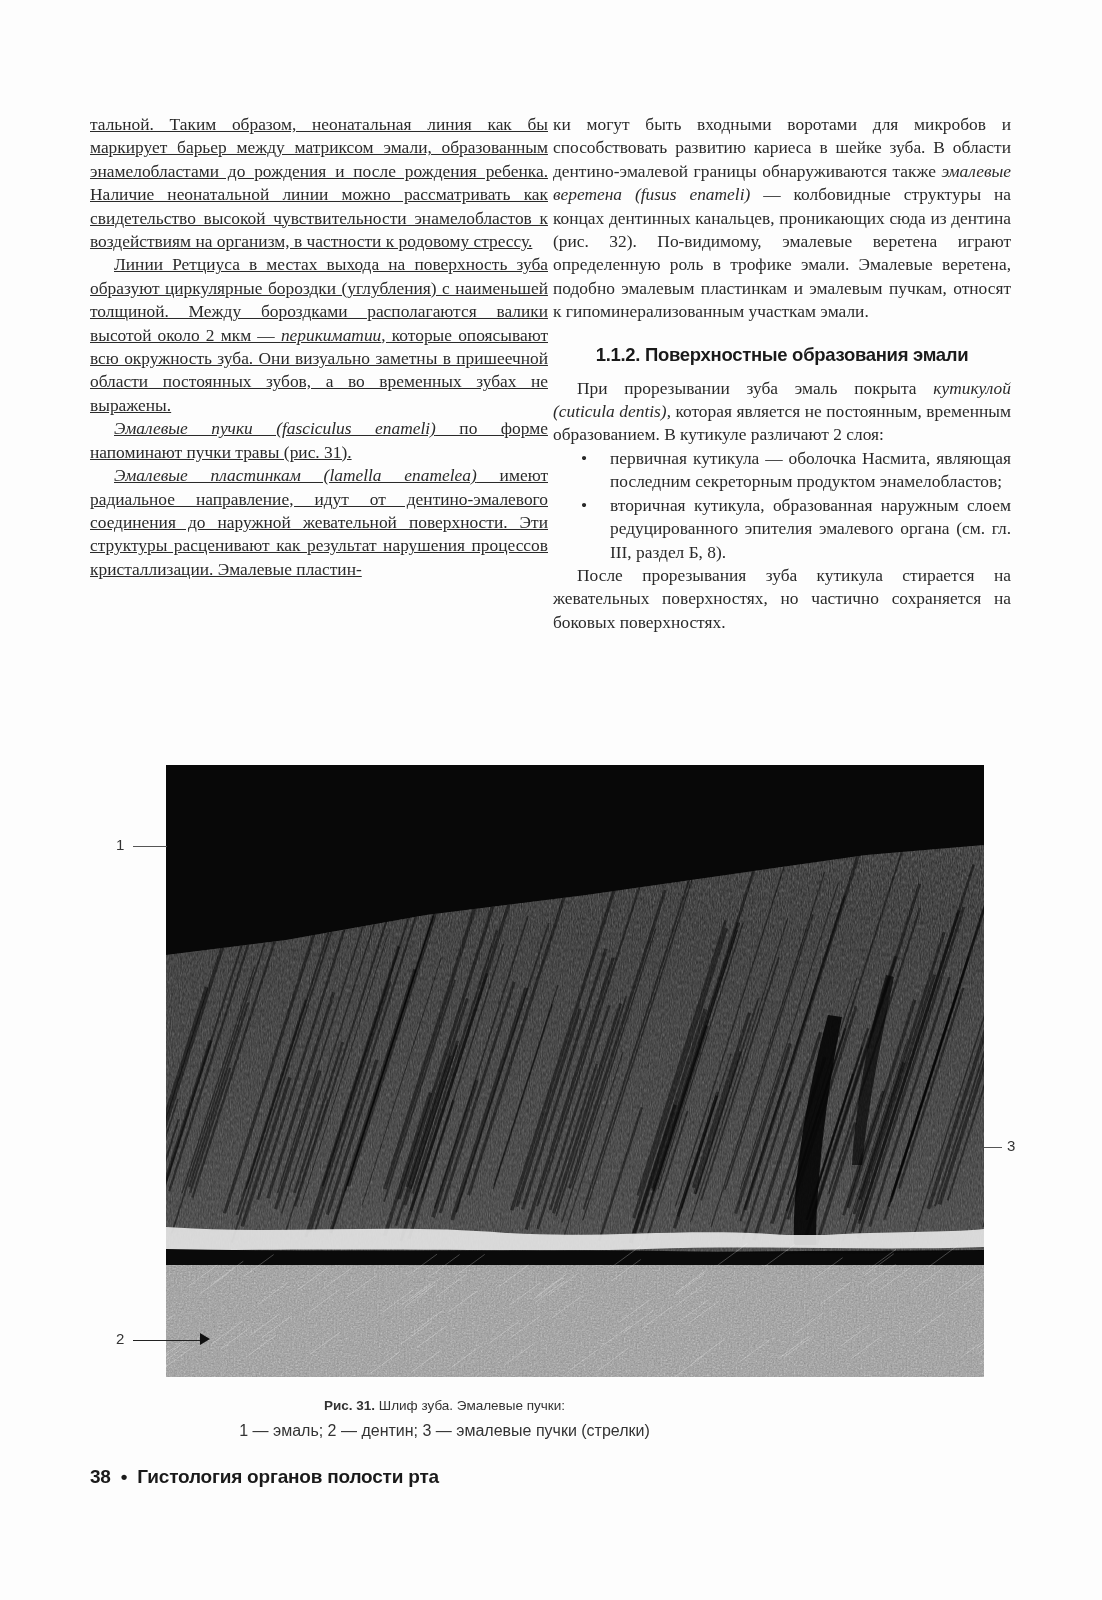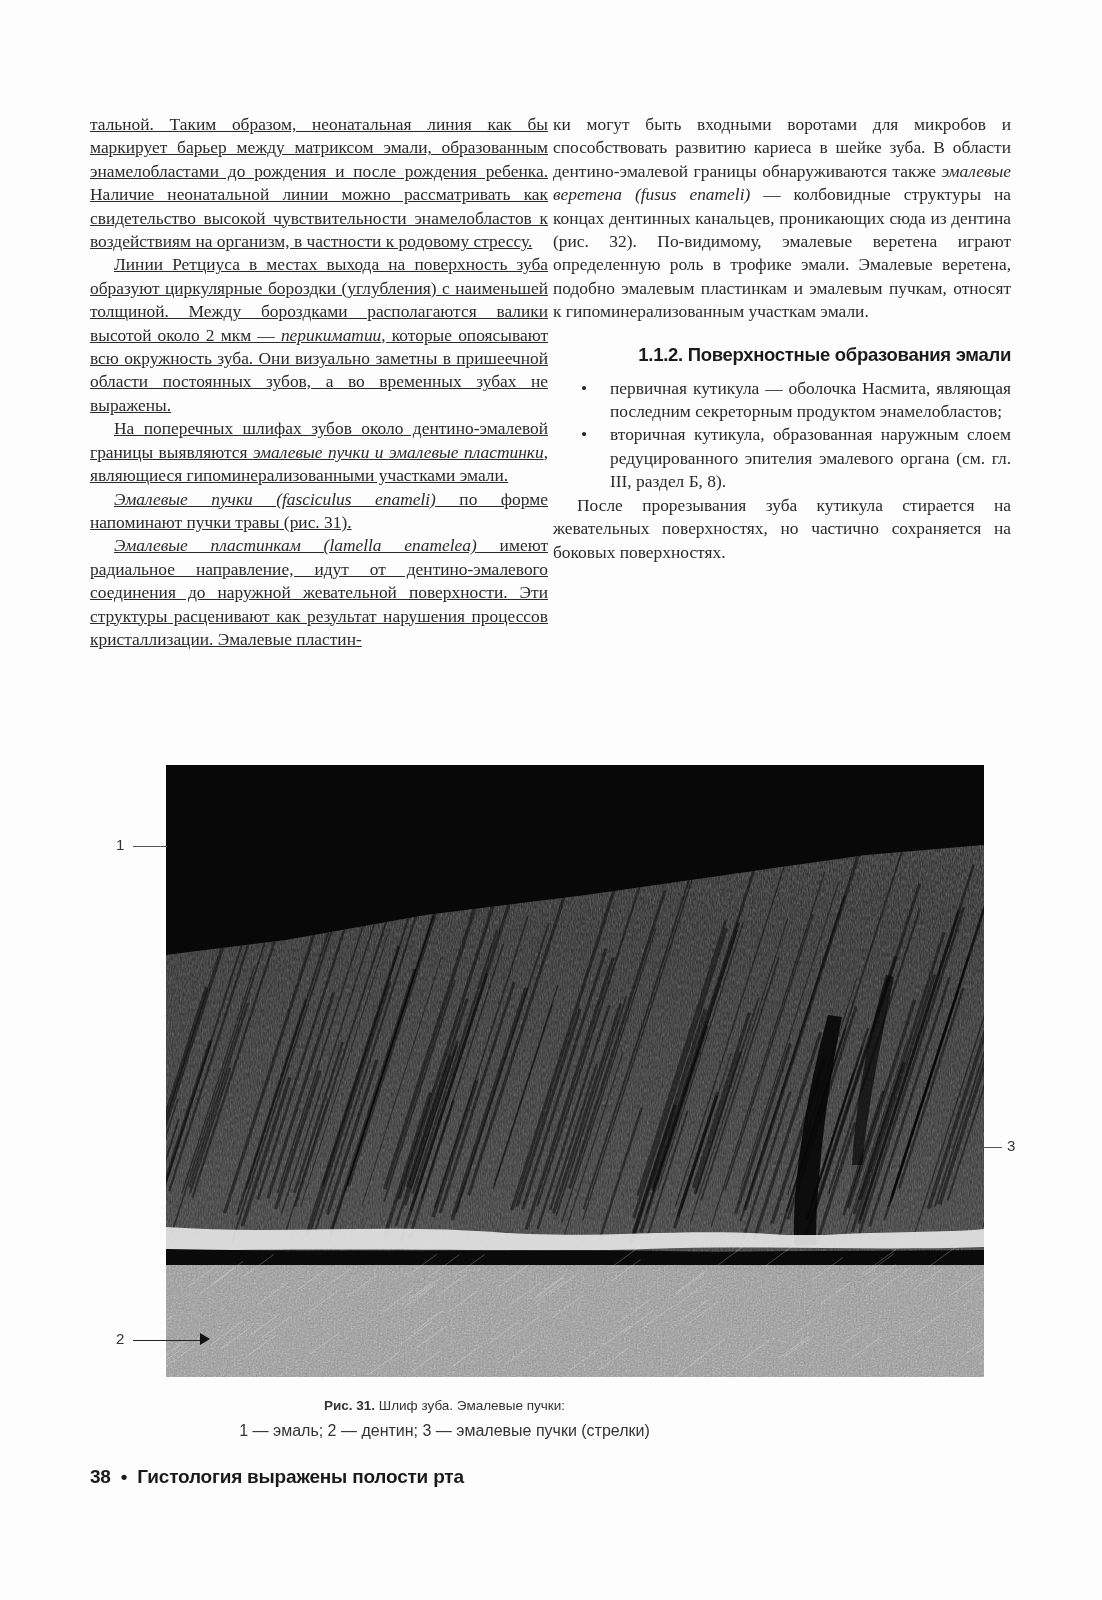--- a/index.html
+++ b/index.html
@@ -13,21 +13,21 @@
     font-size: 17.4px; line-height: 23.4px; text-align: justify; hyphens: manual;
   }
   .col-left { left: 90px; text-decoration: underline; }
   .col-right { left: 553px; }
   .col p { margin: 0; }
   .col p.indent { text-indent: 24px; }
   .col i { font-style: italic; }
   .heading {
     font-family: "Liberation Sans", "DejaVu Sans", sans-serif; font-weight: bold;
     font-size: 18.5px; line-height: 24px; margin: 19px 0 10px 0; letter-spacing: -0.3px;
-    color: #1a1a1a; text-align: right;
+    color: #1a1a1a; text-align: center;
   }
   ul.bullets { list-style: none; margin: 0; padding: 0; }
   ul.bullets li { position: relative; padding-left: 57px; }
   ul.bullets li .bullet { position: absolute; left: 28px; top: 0; }
 
   .figure {
     position: absolute; left: 166px; top: 765px; width: 818px; height: 612px;
     background: #0b0b0b; overflow: hidden;
   }
   .figure svg { display: block; }
@@ -50,28 +50,28 @@
     letter-spacing: -0.2px;
   }
   .footer .dot { margin: 0 10px; }
 </style>
 </head>
 <body>
 
 <div class="col col-left">
   <p>тальной. Таким образом, неонатальная линия как бы маркирует барьер между матриксом эмали, образованным энамелобластами до рождения и после рождения ребенка. Наличие неонатальной линии можно рассматривать как свидетельство высокой чувствительности энамелобластов к воздействиям на организм, в частности к родовому стрессу.</p>
   <p class="indent"><span>Линии Ретциуса в местах выхода на поверхность зуба образуют циркулярные бороздки (углубления) с наименьшей толщиной. Между бороздками располагаются валики высотой около 2 мкм — </span><i>перикиматии</i><span>, которые опоясывают всю окружность зуба. Они визуально заметны в пришеечной области постоянных зубов, а во временных зубах не выражены.</span></p>
-  <p class="indent"><span>На поперечных шлифах зубов около дентино-эмалевой границы выявляются </span><i>эмалевые пучки и эмалевые пластинки</i><span>, являющиеся гипоминерализованными участками эмали.</span></p>
   <p class="indent"><i>Эмалевые пучки (fasciculus enameli)</i><span> по форме напоминают пучки травы (рис. 31).</span></p>
   <p class="indent"><i>Эмалевые пластинкам (lamella enamelea)</i><span> имеют радиальное направление, идут от дентино-эмалевого соединения до наружной жевательной поверхности. Эти структуры расценивают как результат нарушения процессов кристаллизации. Эмалевые пластин-</span></p>
 </div>
 
 <div class="col col-right">
   <p><span>ки могут быть входными воротами для микробов и способствовать развитию кариеса в шейке зуба. В области дентино-эмалевой границы обнаруживаются также </span><i>эмалевые веретена (fusus enameli)</i><span> — колбовидные структуры на концах дентинных канальцев, проникающих сюда из дентина (рис. 32). По-видимому, эмалевые веретена играют определенную роль в трофике эмали. Эмалевые веретена, подобно эмалевым пластинкам и эмалевым пучкам, относят к гипоминерализованным участкам эмали.</span></p>
   <div class="heading">1.1.2. Поверхностные образования эмали</div>
+  <p class="indent"><span>При прорезывании зуба эмаль покрыта </span><i>кутикулой (cuticula dentis)</i><span>, которая является не постоянным, временным образованием. В кутикуле различают 2 слоя:</span></p>
   <ul class="bullets">
     <li><span class="bullet">•</span><span>первичная кутикула — оболочка Насмита, являющая последним секреторным продуктом энамелобластов;</span></li>
     <li><span class="bullet">•</span><span>вторичная кутикула, образованная наружным слоем редуцированного эпителия эмалевого органа (см. гл. III, раздел Б, 8).</span></li>
   </ul>
   <p class="indent">После прорезывания зуба кутикула стирается на жевательных поверхностях, но частично сохраняется на боковых поверхностях.</p>
 </div>
 
 <div class="figure">
   <svg id="micro" width="818" height="612" viewBox="0 0 818 612">
     <defs>
@@ -355,14 +355,14 @@
 <div class="leader" style="left:133px; top:1340px; width:72px; background:#222;"></div>
 <span style="position:absolute; left:200px; top:1333px; width:0; height:0; border-left:10px solid #111; border-top:6px solid transparent; border-bottom:6px solid transparent;"></span>
 
 <span class="label" style="left:1007px; top:1137px;">3</span>
 <div class="leader" style="left:984px; top:1147px; width:18px;"></div>
 
 <div class="caption caption-1"><b>Рис. 31.</b><span> Шлиф зуба. Эмалевые пучки:</span></div>
 <div class="caption caption-2">1 — эмаль; 2 — дентин; 3 — эмалевые пучки (стрелки)</div>
 
 <div class="footer">
-  <span>38</span><span class="dot">•</span><span>Гистология выражены полости рта</span>
+  <span>38</span><span class="dot">•</span><span>Гистология органов полости рта</span>
 </div>
 
 </body></html>

